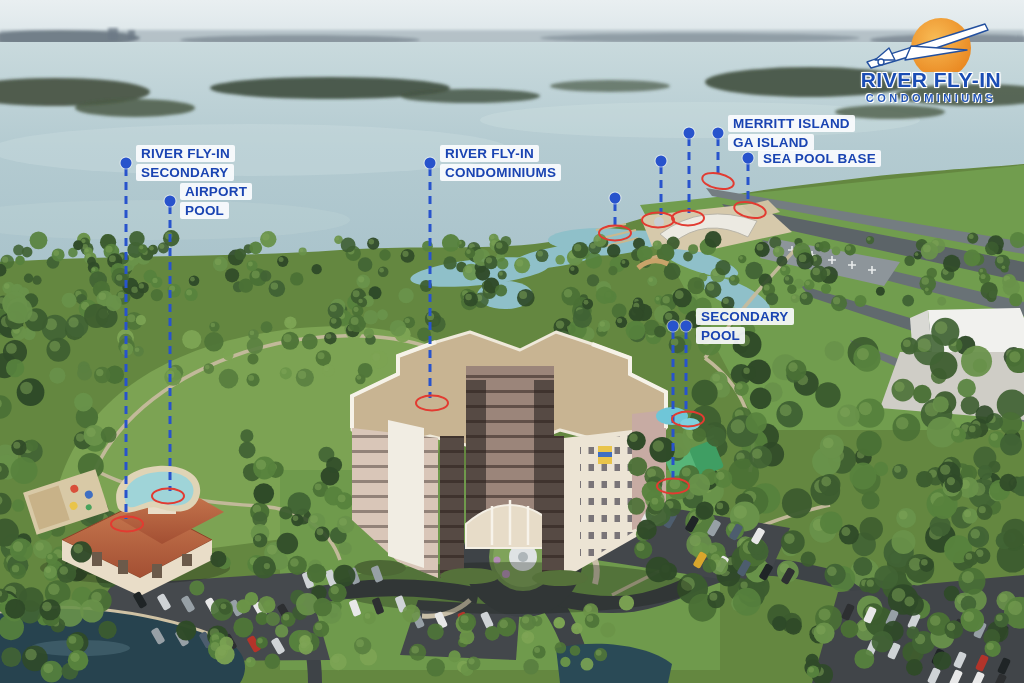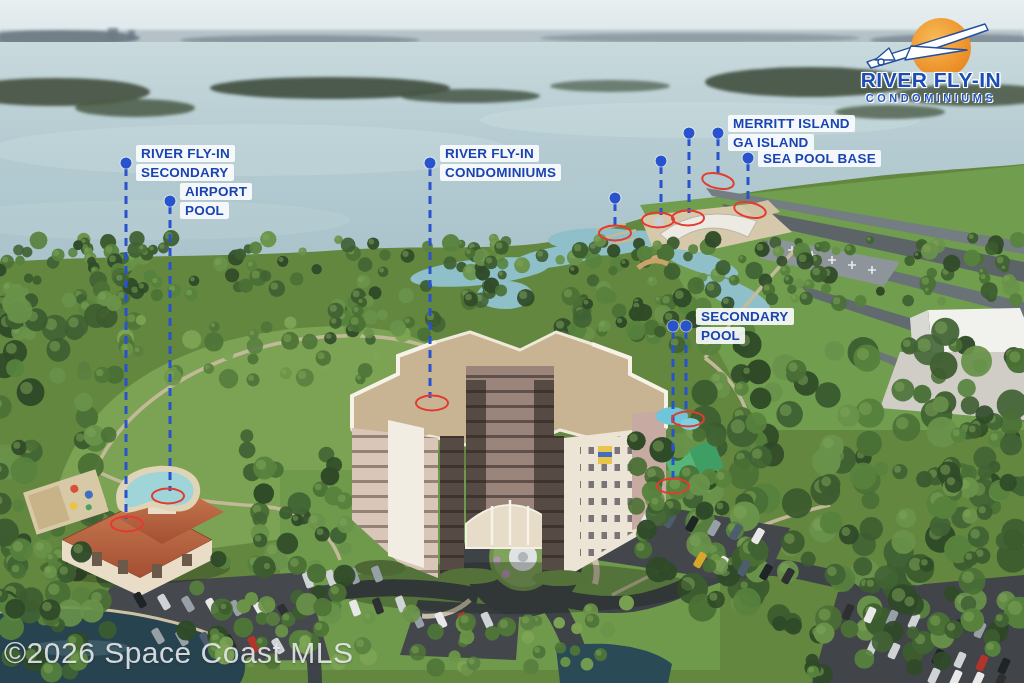--- a/index.html
+++ b/index.html
@@ -1601,15 +1601,14 @@
       <path d="M22,50 C50,40 90,28 140,12 L143,18 C104,32 62,46 26,56 Z"></path>
       <path d="M66,34 L122,38 L60,48 Z"></path>
       <path d="M30,48 L44,36 L50,48 Z"></path>
       <circle cx="36" cy="50" r="3"></circle>
     </g>
   </svg>
   <div class="l1">RIVER FLY-IN</div>
   <div class="l2">CONDOMINIUMS</div>
 </div>
 
-<div id="wm">©2026 Space Coast MLS</div>
 
 </div>
 
 </body></html>

